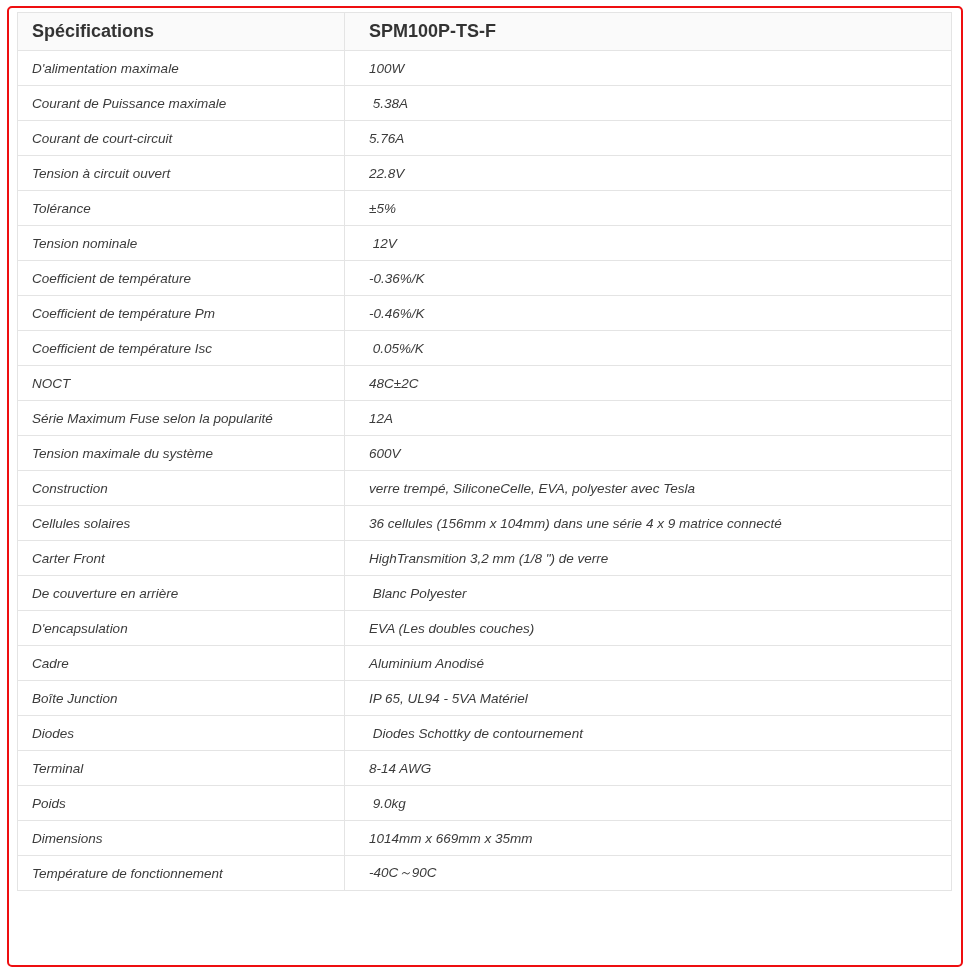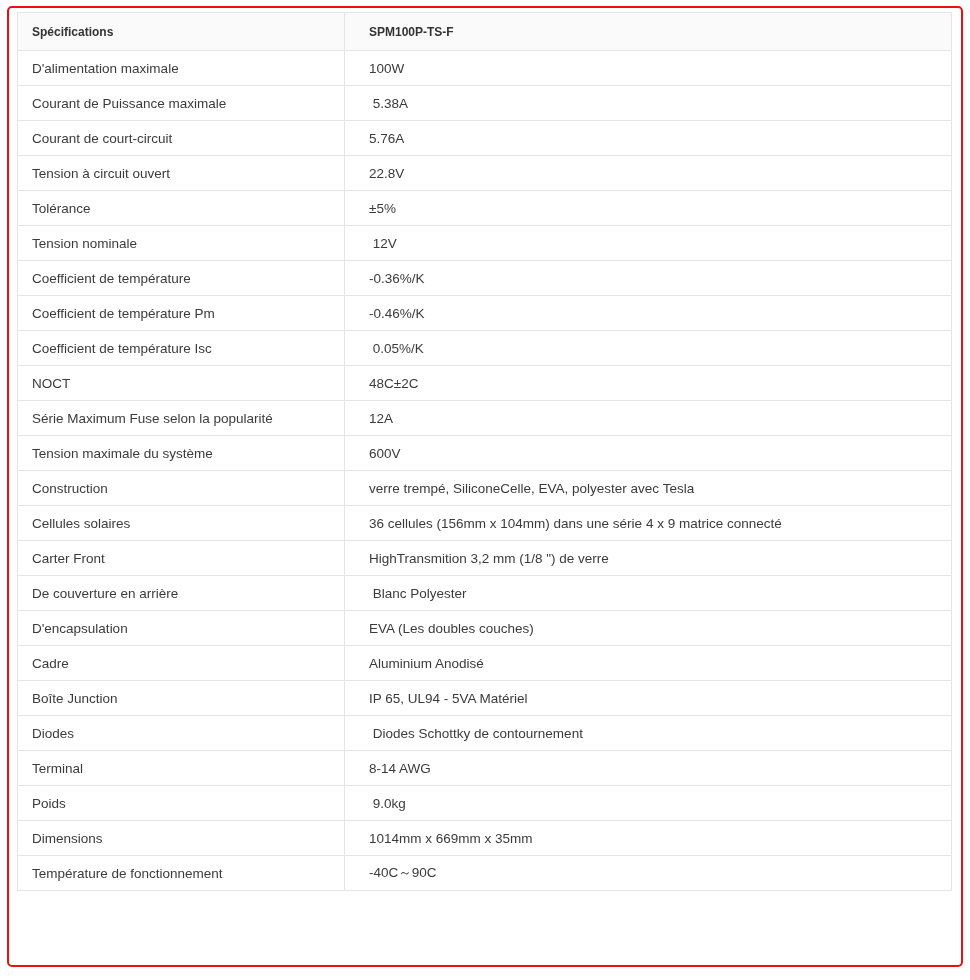--- a/index.html
+++ b/index.html
@@ -38,26 +38,27 @@
   table.spec-table td {
     border: 1px solid #e4e4e4;
     vertical-align: middle;
     text-align: left;
     overflow: hidden;
   }
   table.spec-table th {
     height: 37px;
     background: #fafafa;
     font-weight: bold;
-    font-size: 12px;
+    font-size: 18px;
     color: #333333;
   }
   table.spec-table td {
     height: 34px;
     font-weight: normal;
+    font-style: italic;
   }
   .label-col   { width: 327px; }
   .label-cell, th.label-head { padding: 0 8px 0 14px; }
   .value-cell, th.value-head { padding: 0 8px 0 24px; white-space: pre-wrap; }
 </style>
 </head>
 <body>
 
 <div class="page">
   <div class="frame">

